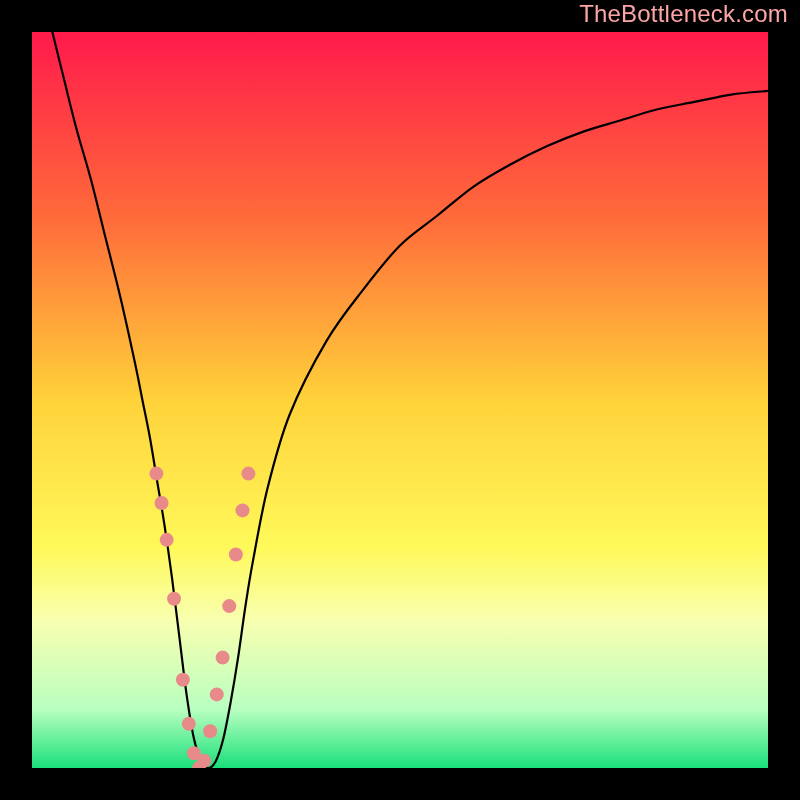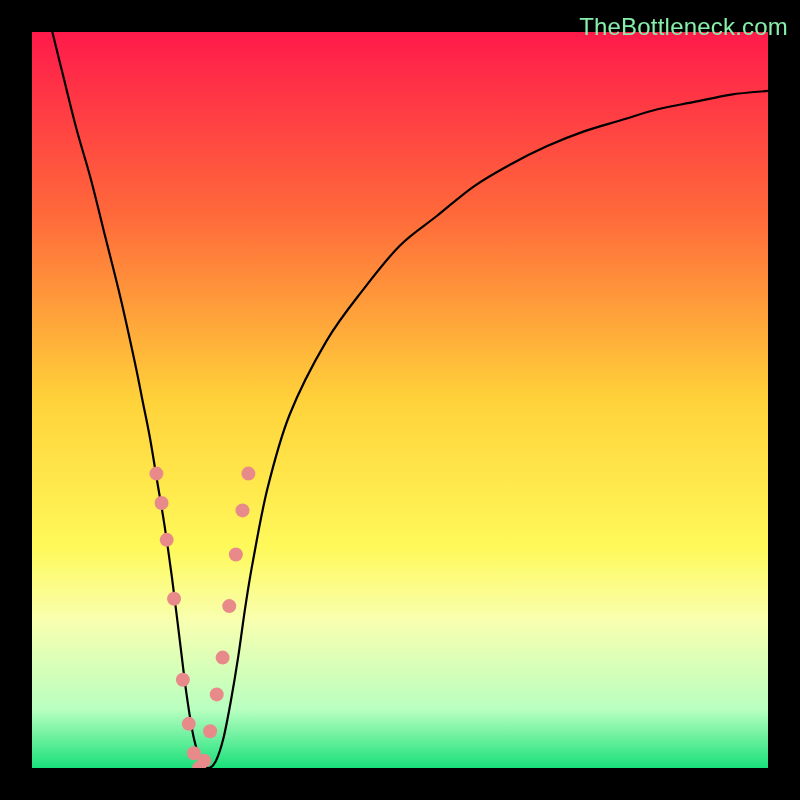--- a/index.html
+++ b/index.html
@@ -21,25 +21,25 @@
   .plot-area {
     position: absolute;
     left: 32px;
     top: 32px;
     width: 736px;
     height: 736px;
     overflow: hidden;
   }
   .watermark {
     position: absolute;
-    top: 15px;
+    top: 2px;
     right: 12px;
     font: 24px/1 Arial, Helvetica, sans-serif;
     font-weight: 400;
-    color: #86efac;
+    color: #fca5a5;
     letter-spacing: 0.2px;
     user-select: none;
   }
   svg { display: block; }
 </style>
 </head>
 <body>
 
 <div class="frame">
   <div class="plot-area">

